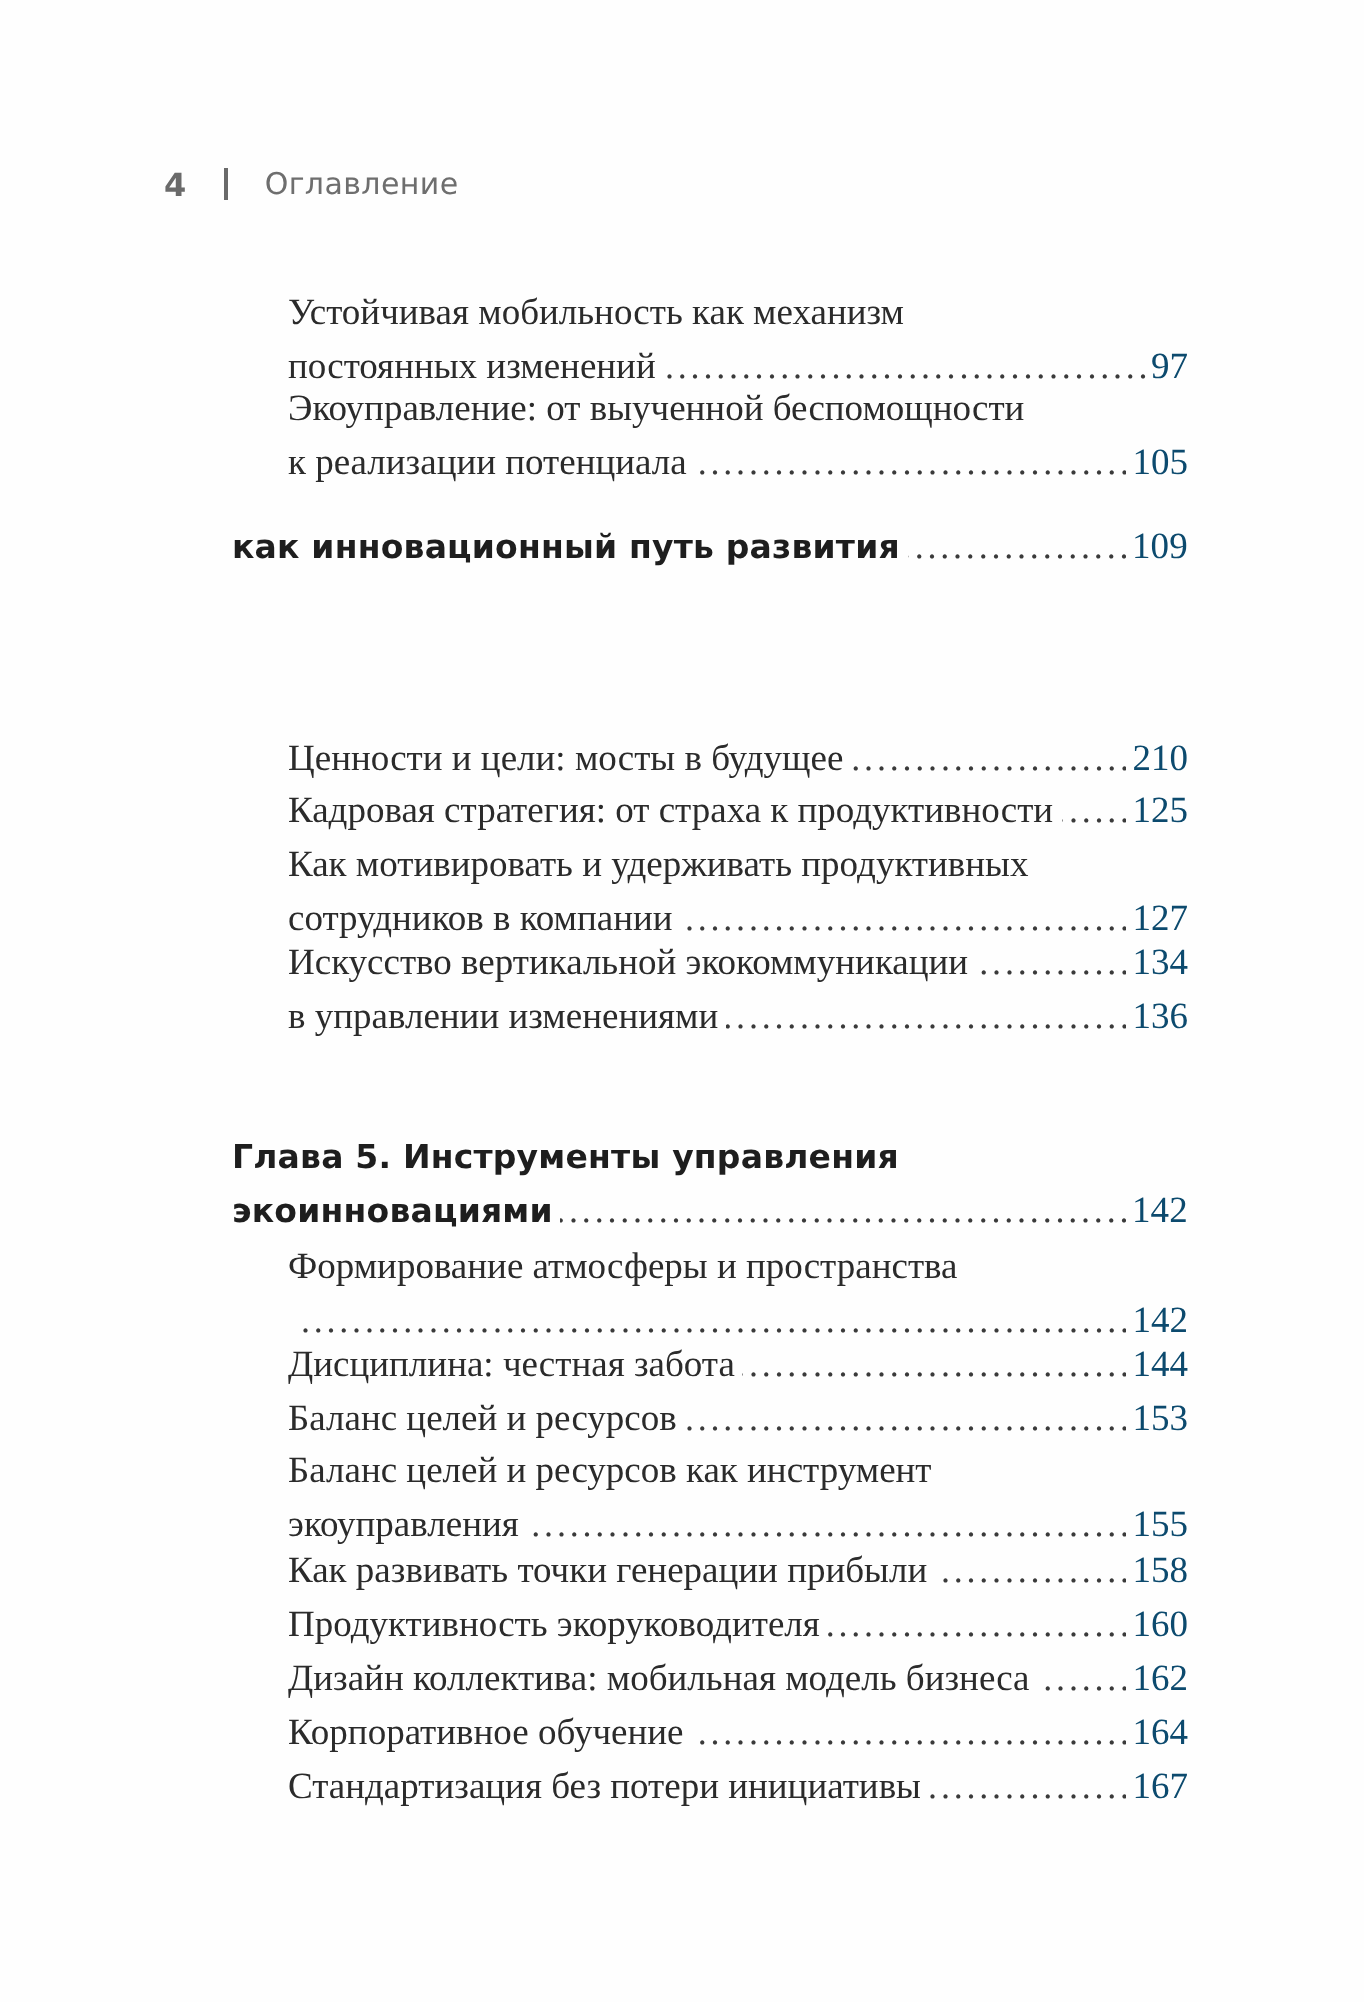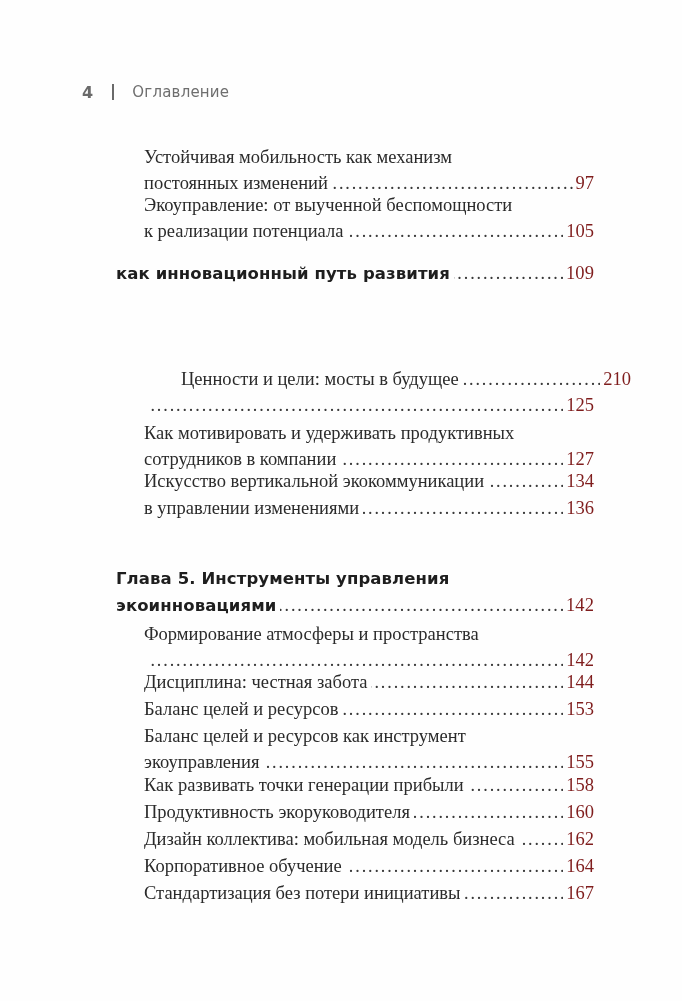--- a/index.html
+++ b/index.html
@@ -91,21 +91,21 @@
     }
     .last-line .dots::before {
       content: ". . . . . . . . . . . . . . . . . . . . . . . . . . . . . . . . . . . . . . . . . . . . . . . . . . . . . . . . . . . . . . . . . . . . . . . . . . . . .";
       letter-spacing: -1.3px;
     }
     .last-line .pg {
       flex: 0 0 auto;
       font-family: "Liberation Serif", serif;
       font-weight: normal;
       font-size: 18.5px;
-      color: #7f1d1d;
+      color: #0c4a6e;
     }
   </style>
 </head>
 <body>
 
 <div class="running-head">
   <span class="page-num">4</span>
   <span class="sep"></span>
   <span>Оглавление</span>
 </div>
@@ -134,30 +134,31 @@
     <span class="last-line">
         <span class="txt">как инновационный путь развития</span>
         <span class="dots"></span>
         <span class="pg">109</span>
       </span>
   </div>
 
   <div class="entry sub" style="top:318px;">
   </div>
 
-  <div class="entry sub" style="top:366px;margin-left:37px;">
+  <div class="entry sub" style="top:366px;">
     <span class="last-line">
         <span class="txt">Ценности и цели: мосты в будущее</span>
         <span class="dots"></span>
         <span class="pg">210</span>
       </span>
   </div>
 
   <div class="entry sub" style="top:392px;">
     <span class="last-line">
+        <span class="txt">Кадровая стратегия: от страха к продуктивности</span>
         <span class="dots"></span>
         <span class="pg">125</span>
       </span>
   </div>
 
   <div class="entry sub" style="top:420px;">
     <span class="line">Как мотивировать и удерживать продуктивных</span>
     <span class="last-line">
         <span class="txt">сотрудников в компании</span>
         <span class="dots"></span>

